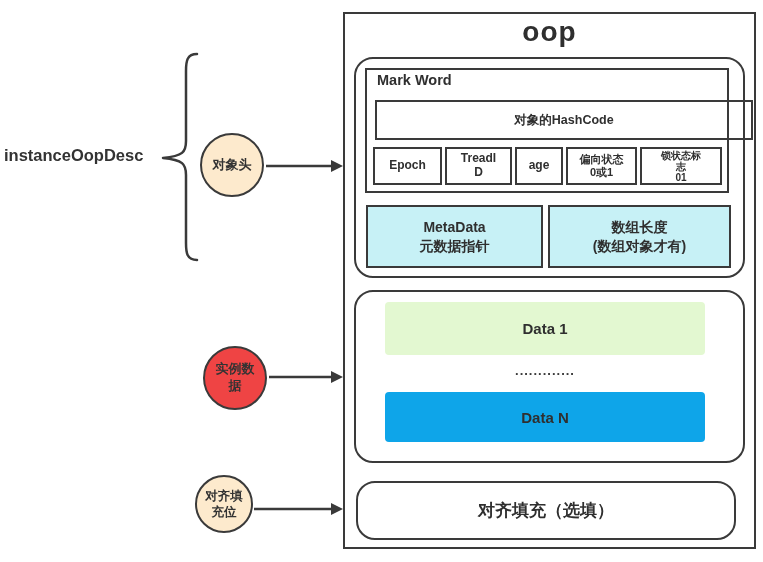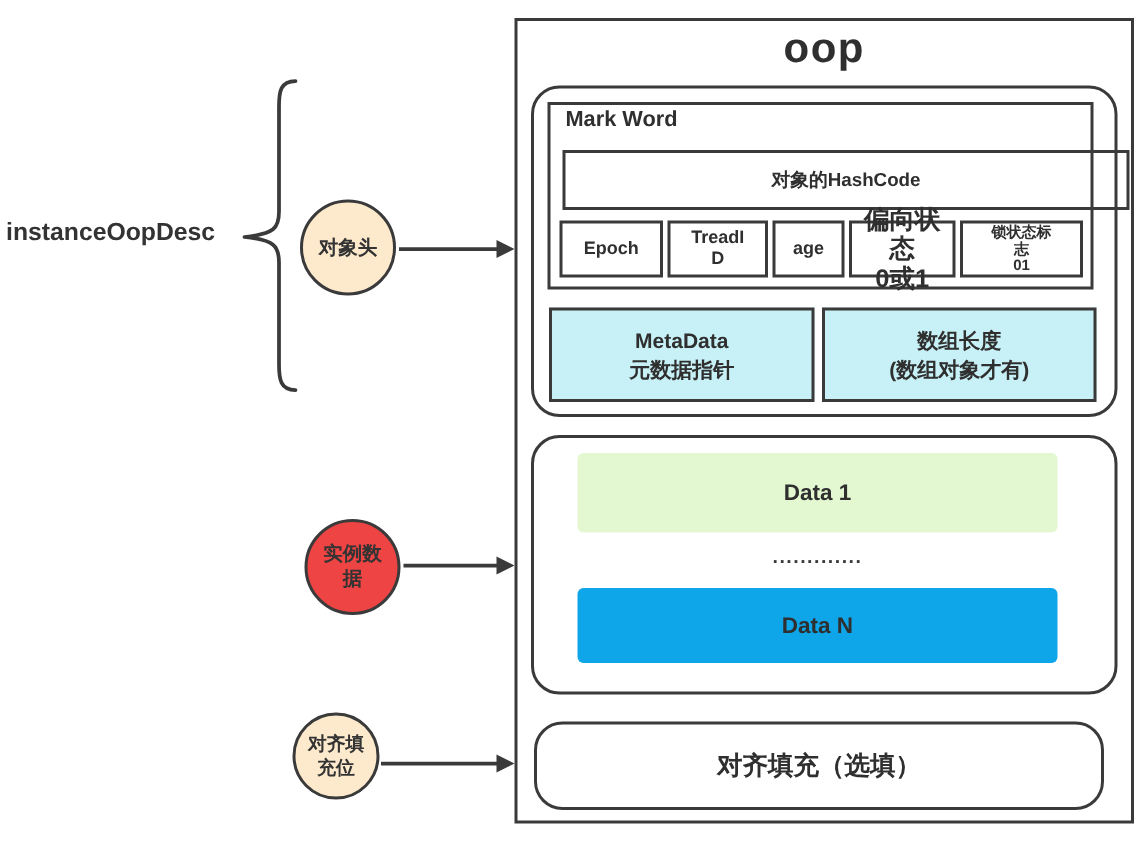--- a/index.html
+++ b/index.html
@@ -19,21 +19,21 @@
   .section-instance { left:354px; top:290px; width:391px; height:173px; }
   .section-padding  { left:356px; top:481px; width:380px; height:59px; font-size:17px; font-weight:700; }
 
   
   .markword-box { left:365px; top:68px; width:364px; height:125px; border:2px solid #3a3a3a; background:#fff; }
   .markword-title { left:377px; top:72px; font-size:14.5px; font-weight:700; }
   .hashcode-box { left:375px; top:100px; width:378px; height:40px; border:2px solid #3a3a3a; font-size:12.5px; font-weight:700; }
   .fields-row { left:373px; top:147px; width:352px; height:38px; display:flex; gap:3px; }
   .field-cell { border:2px solid #3a3a3a; background:#fff; font-size:12px; font-weight:700; line-height:1.15;
                 display:flex; align-items:center; justify-content:center; text-align:center; box-sizing:border-box; }
-  .fc0 { width:69px; } .fc1 { width:67px; } .fc2 { width:48px; } .fc3 { width:71px; font-size:17px; }
+  .fc0 { width:69px; } .fc1 { width:67px; } .fc2 { width:48px; } .fc3 { width:71px; font-size:11px; }
   .fc4 { width:82px; font-size:10px; line-height:1.1; }
 
   
   .cyan-box { border:2px solid #3a3a3a; font-size:14px; font-weight:700; line-height:1.35; }
   .metadata-box { left:366px; top:205px; width:177px; height:63px; }
   .arraylen-box { left:548px; top:205px; width:183px; height:63px; }
 
   
   .green-box { border-radius:4px; font-size:15px; font-weight:700; }
   .data-first { left:385px; top:302px; width:320px; height:53px; }

